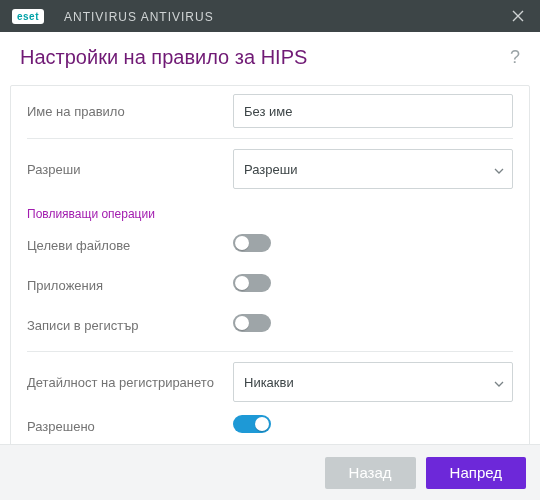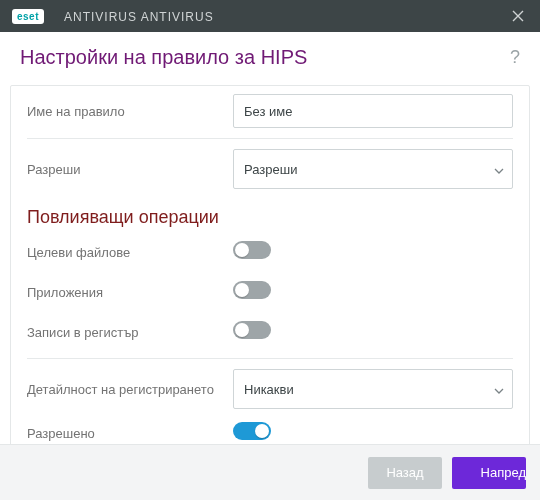--- a/index.html
+++ b/index.html
@@ -26,21 +26,21 @@
   .content-wrap { padding: 0 10px; }
   .content {
     border: 1px solid #e4e7e8; border-radius: 2px; padding: 4px 16px 12px 16px;
     background: #fff;
   }
   .row {
     display: flex; align-items: center; min-height: 40px; padding: 4px 0;
   }
   .row .label { flex: 0 0 206px; font-size: 13px; color: #737373; }
   .row .control { flex: 1; }
-  .section-label { font-size: 18px; color: #7f1d1d; padding: 14px 0 4px 0; }
+  .section-label { font-size: 12px; color: #a21caf; padding: 14px 0 4px 0; }
   .divider { height: 1px; background: #e6e9ea; margin: 6px 0; }
   input[type=text].textfield {
     width: 100%; height: 22px; border: 1px solid #cfd5d7; border-radius: 2px;
     padding: 16px 10px; font-size: 13px; color: #3d4547; outline: none;
   }
   .select {
     width: 100%; height: 40px; border: 1px solid #cfd5d7; border-radius: 2px;
     background: #fff; display: flex; align-items: center; justify-content: space-between;
     padding: 0 8px 0 10px; font-size: 13px; color: #3d4547; cursor: pointer;
   }
@@ -56,22 +56,22 @@
   .toggle.off { background: #9ea5a8; }
   .toggle.off .knob { left: 2px; }
   .toggle.on { background: #1e99d6; }
   .toggle.on .knob { left: 22px; }
   .footer {
     position: absolute; bottom: 0; left: 0; right: 0; height: 56px;
     display: flex; justify-content: flex-end; align-items: center; gap: 10px;
     padding: 0 14px; background: #f3f4f5; border-top: 1px solid #e4e7e8;
   }
   .btn {
-    min-width: 74px; height: 32px; border: none; border-radius: 2px; font-size: 13px;
-    color: #fff; cursor: pointer; padding: 0 0;
+    min-width: 74px; height: 32px; border: none; border-radius: 2px; font-size: 15px;
+    color: #fff; cursor: pointer; padding: 0 24px;
   }
   .btn.disabled { background: #c7ccce; cursor: default; }
   .btn.primary { background: #6d28d9; text-align: right; }
   .btn.secondary { background: #77818a; }
   .page { position: relative; width: 540px; height: 500px; }
 </style>
 </head>
 <body>
 
 <div class="page">

